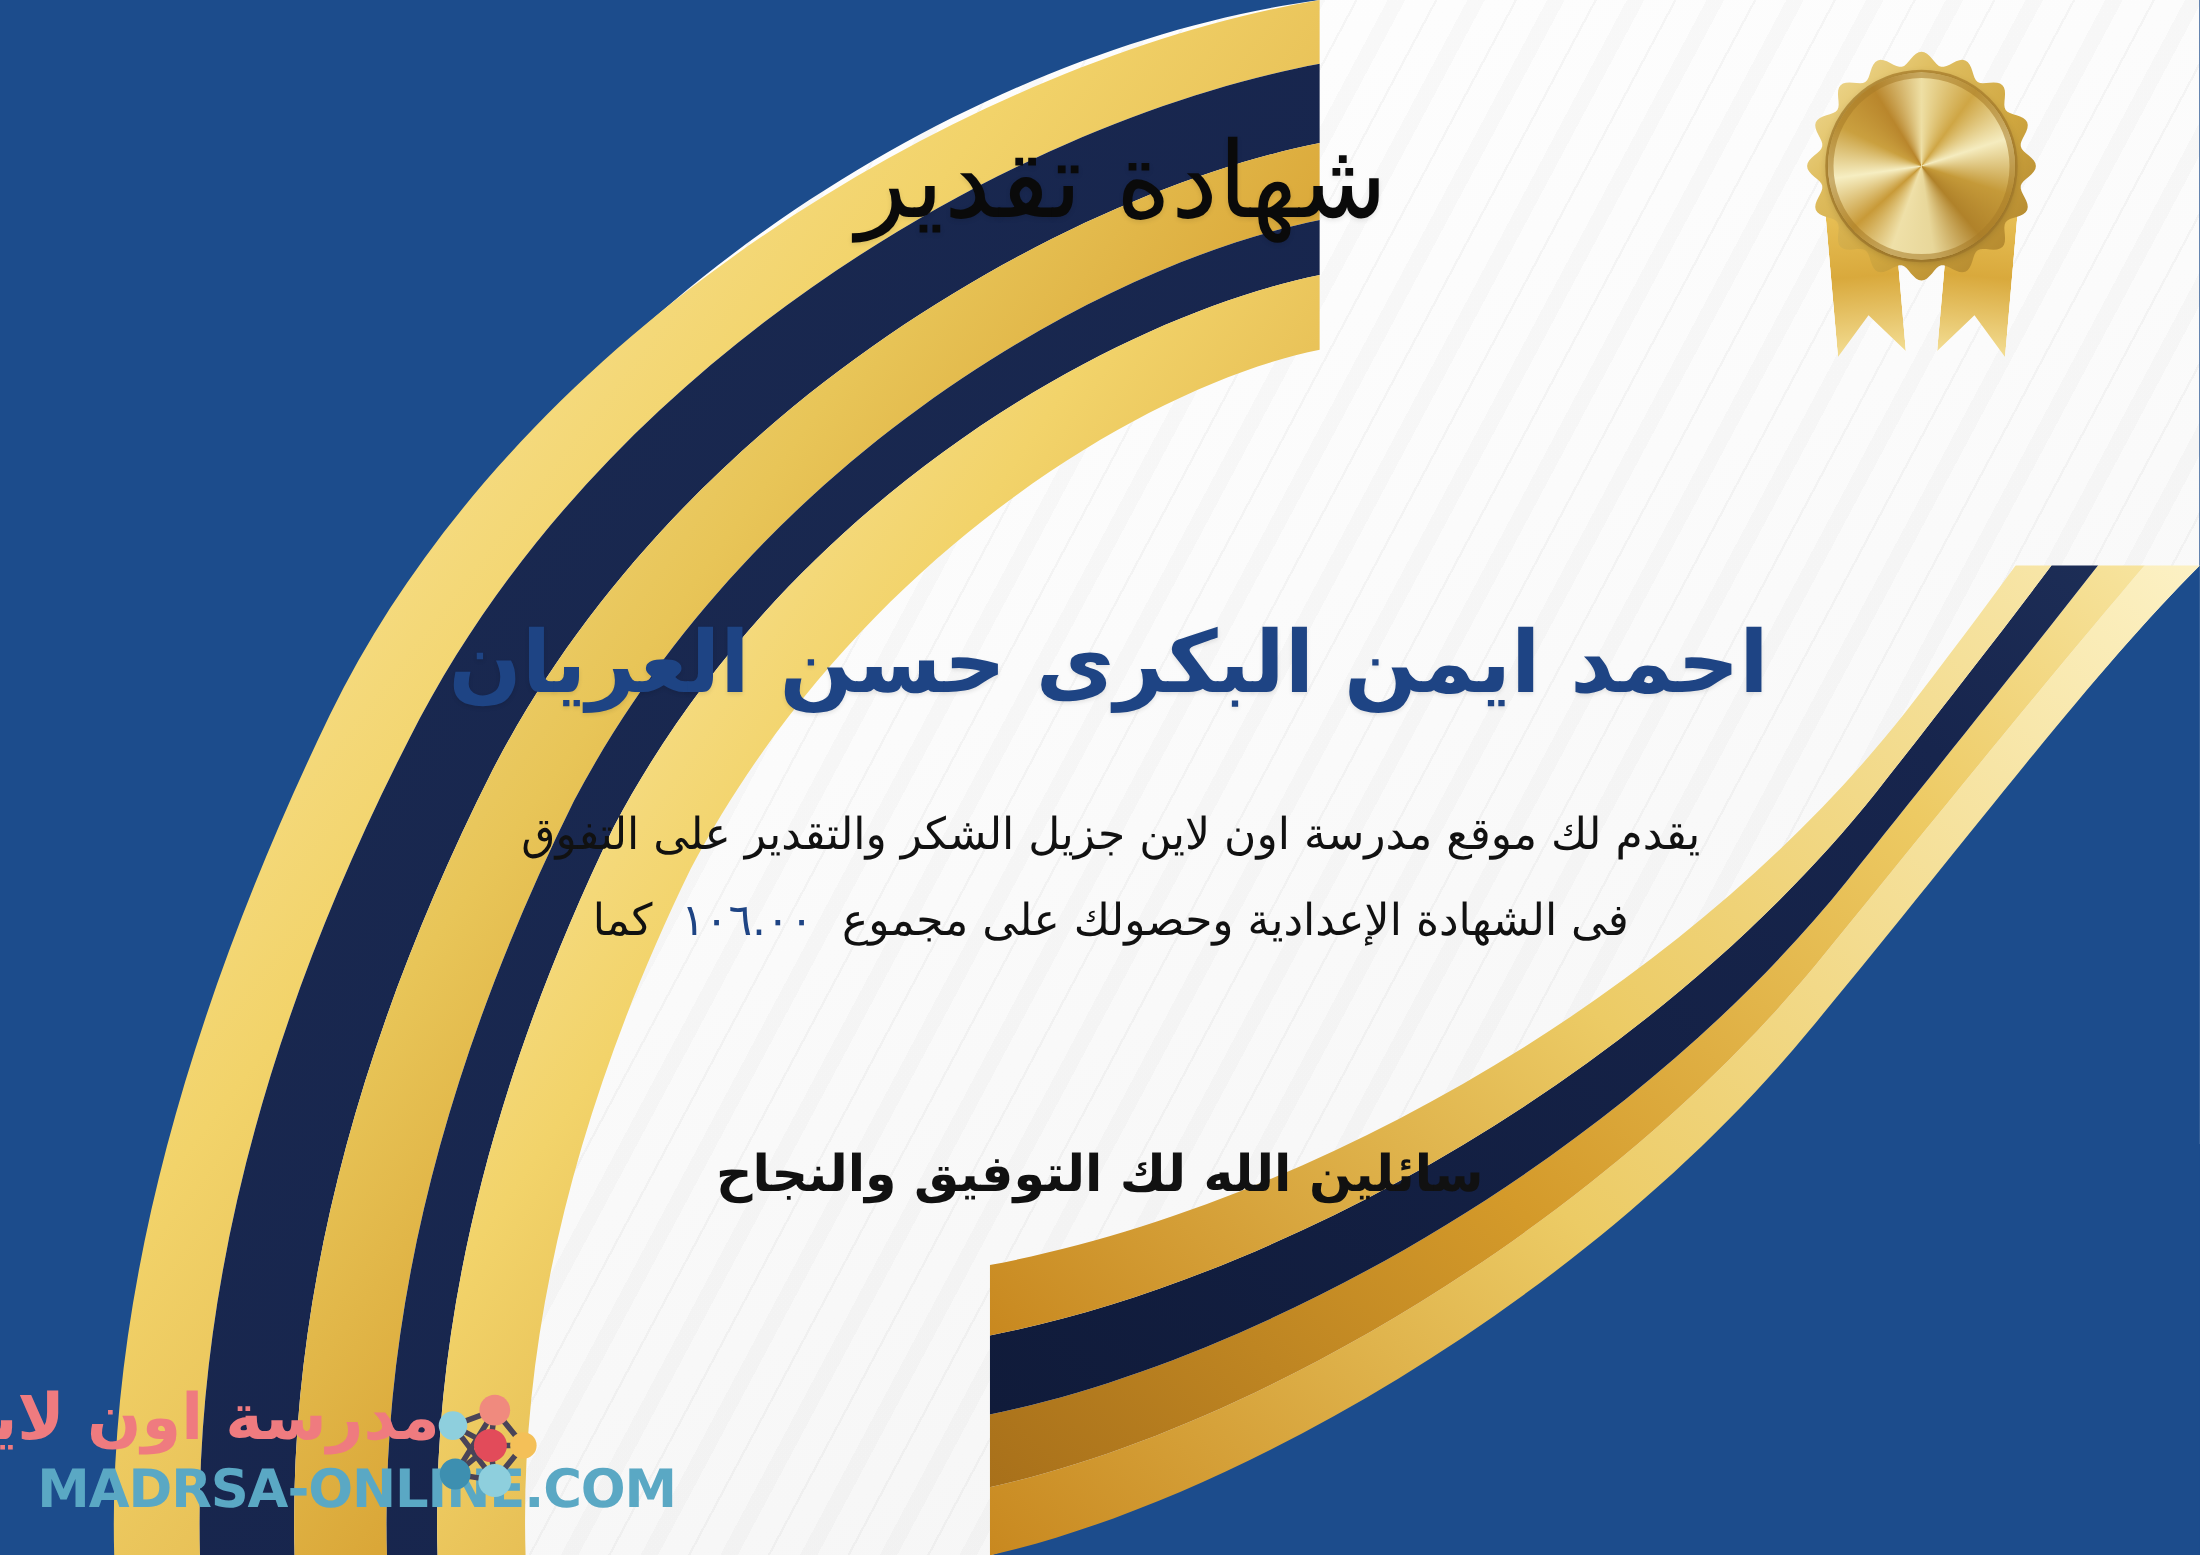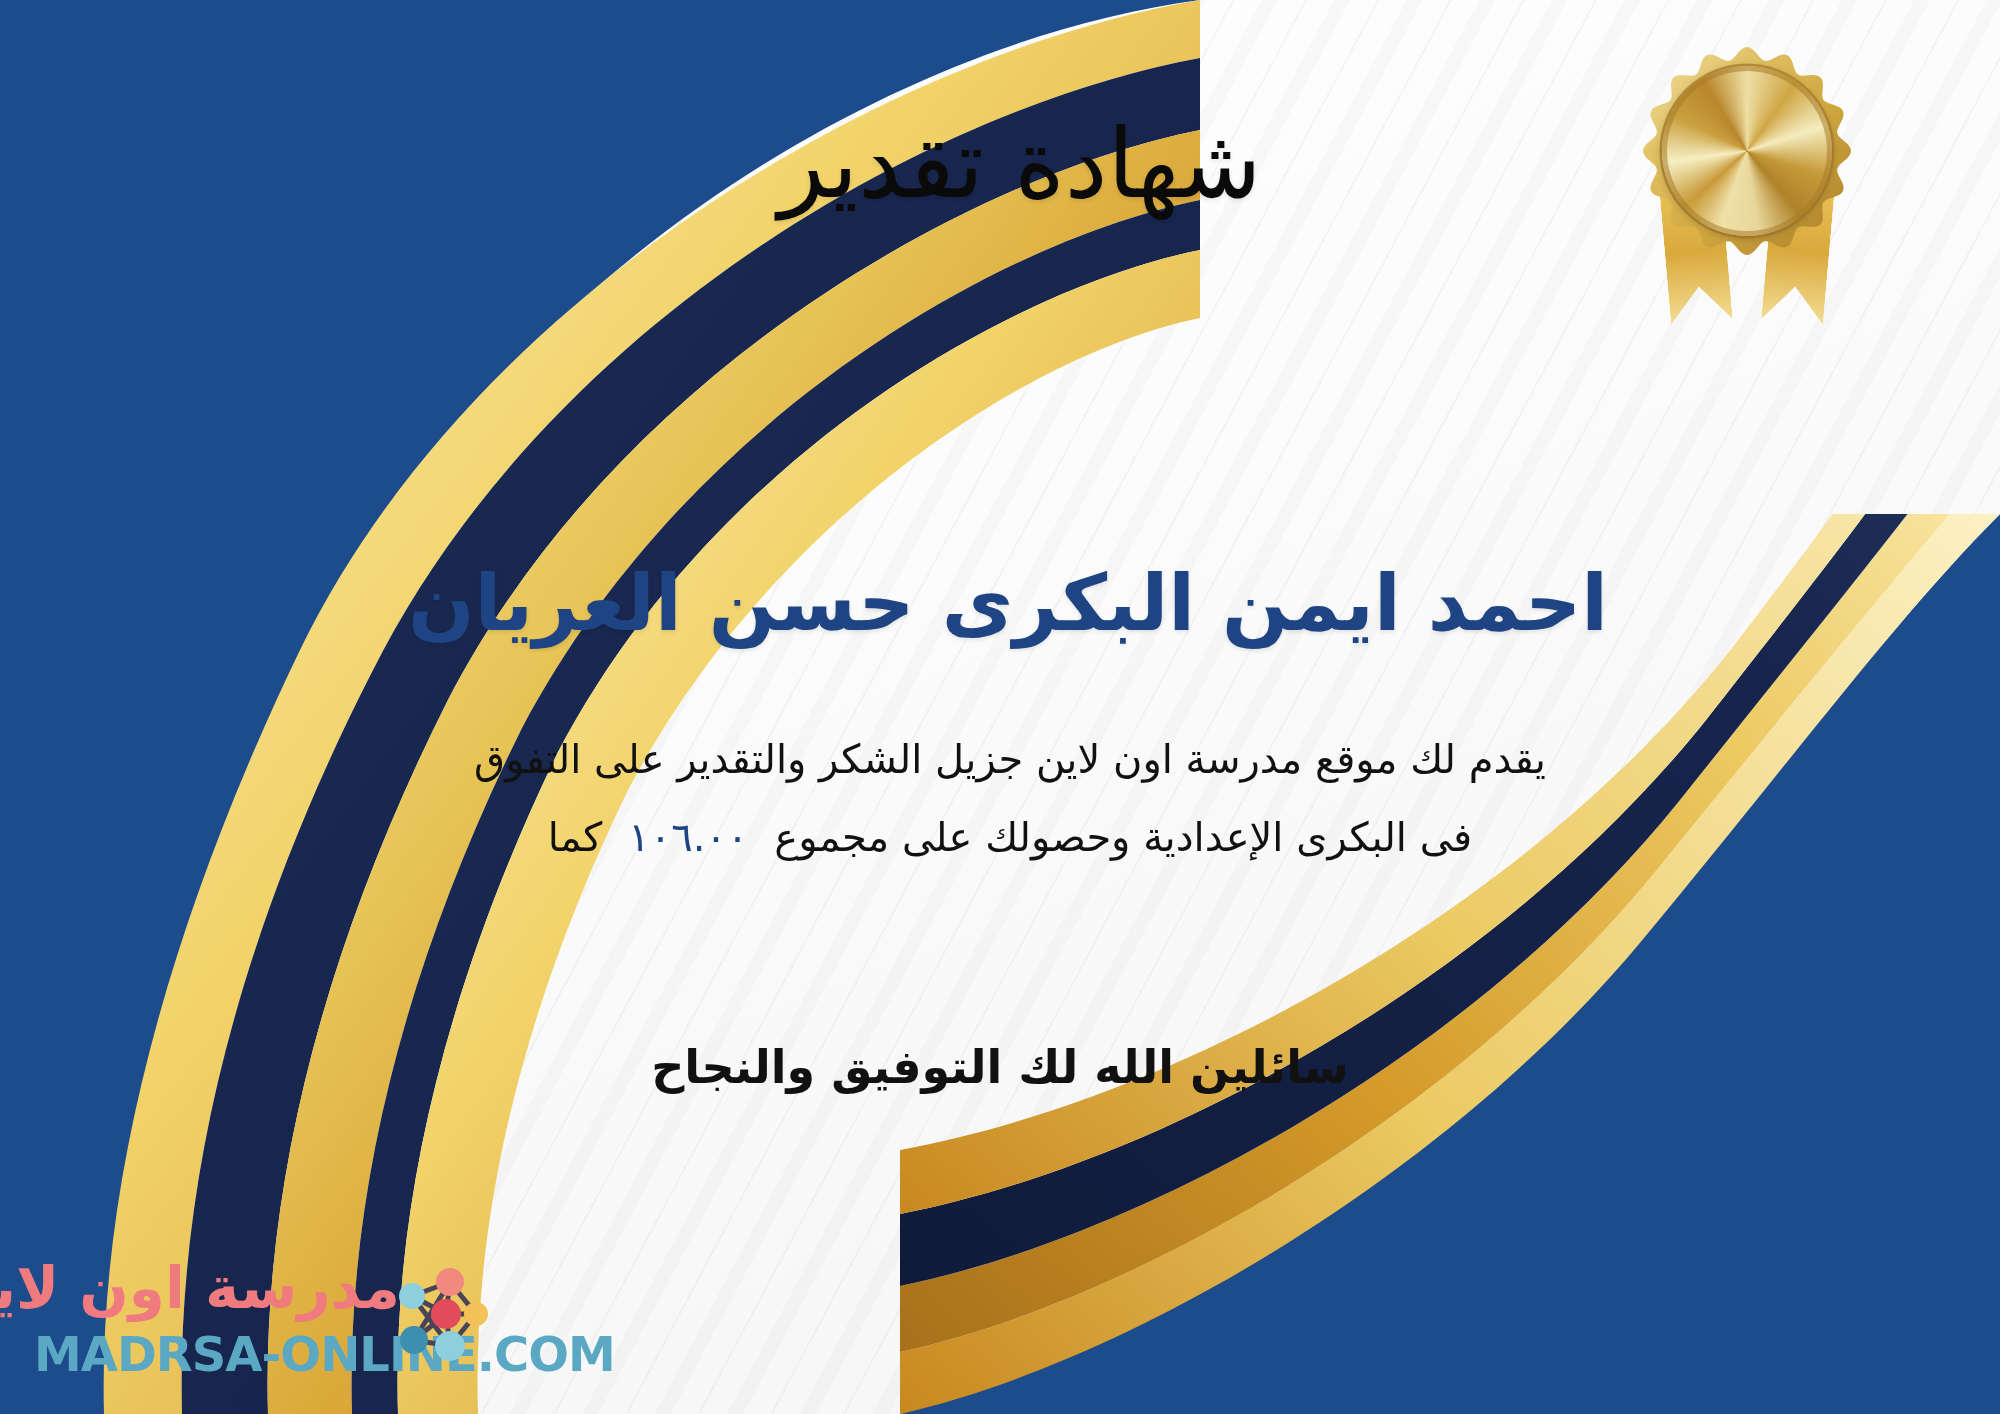--- a/index.html
+++ b/index.html
@@ -196,21 +196,21 @@
 
   <div class="content">
 
     <div class="title">شهادة تقدير</div>
 
     <div class="recipient">احمد ايمن البكرى حسن العريان</div>
 
     <div class="body-block">
       <span class="body-line">يقدم لك موقع مدرسة اون لاين جزيل الشكر  والتقدير على التفوق</span>
       <span class="body-line">
-        <span>فى البكرى الإعدادية وحصولك على مجموع</span><span class="score">١٠٦.٠٠</span><span>كما</span>
+        <span>فى الشهادة الإعدادية وحصولك على مجموع</span><span class="score">١٠٦.٠٠</span><span>كما</span>
       </span>
     </div>
 
     <div class="closing">سائلين الله لك التوفيق  والنجاح</div>
 
     <div class="medal">
       <div class="medal-ribbons">
         <div class="ribbon left"></div>
         <div class="ribbon right"></div>
       </div>

